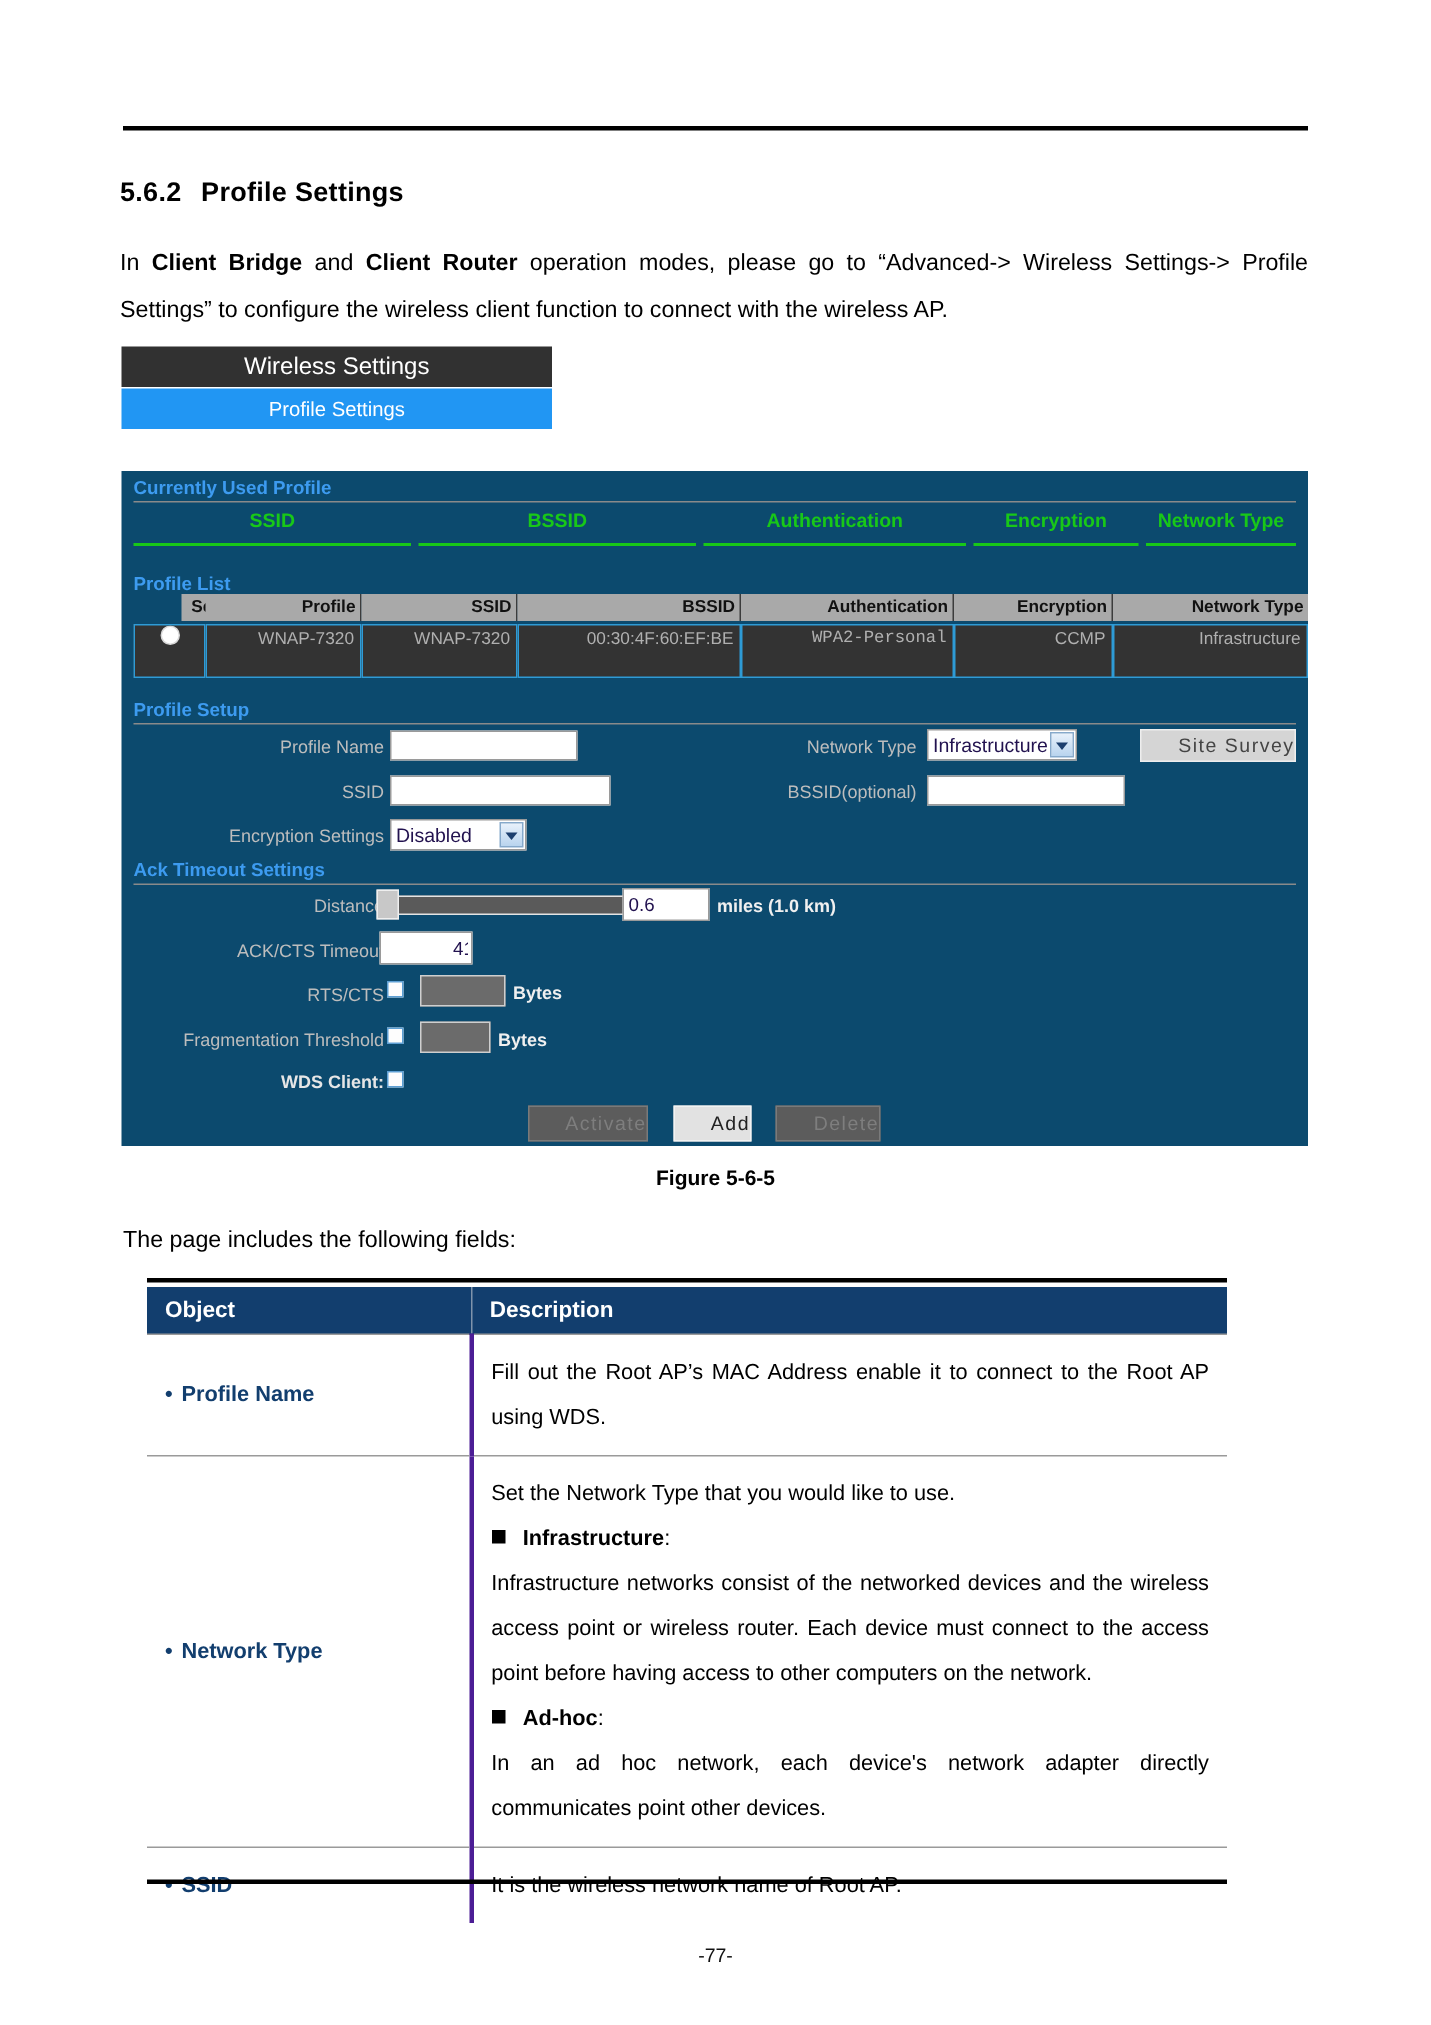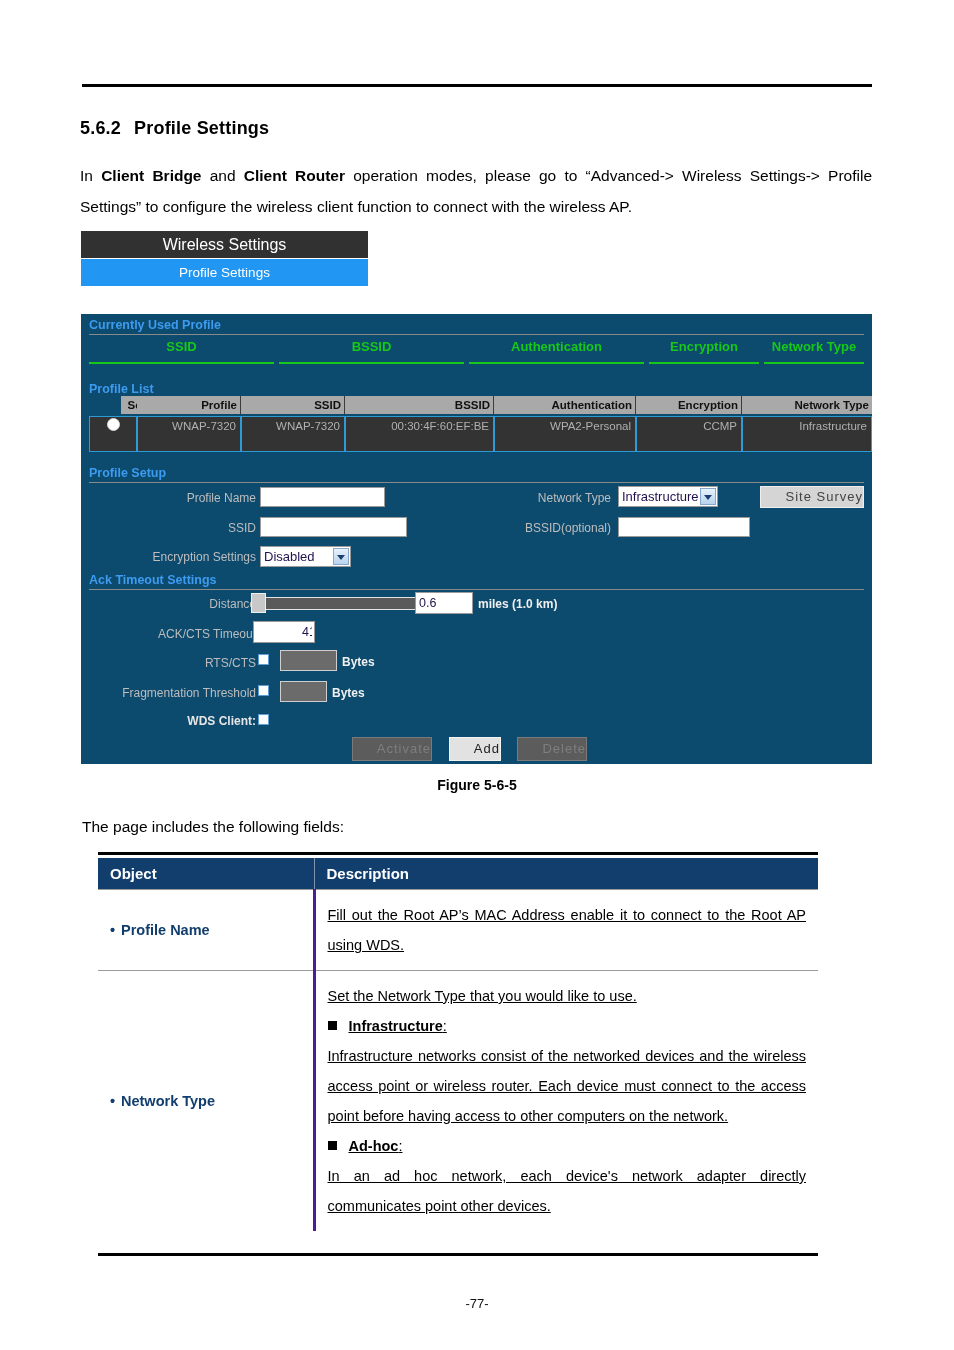--- a/index.html
+++ b/index.html
@@ -329,21 +329,21 @@
   .desc-table thead th:last-child { border-right: none; }
   .desc-table col.c1 { width: 216px; }
   .desc-table col.c2 { width: 504px; }
   .desc-table tbody td {
     border-top: 1px solid #9a9a9a;
     border-right: 3px solid #4c1d95;
     vertical-align: middle;
     padding: 10px 12px 10px 12px;
     line-height: 30px;
   }
-  .desc-table tbody td:last-child { border-right: none; text-decoration: underline; }
+  .desc-table tbody td:last-child { border-right: none; }
   .obj-cell {
     color: #123e6e;
     font-weight: bold;
     white-space: nowrap;
   }
   .obj-cell .bullet {
     display: inline-block;
     width: 11px;
     color: #123e6e;
   }
@@ -415,21 +415,21 @@
     <div class="hcell" style="left:405px; width:142px;">Authentication</div>
     <div class="hcell" style="left:547px; width:106px;">Encryption</div>
     <div class="hcell" style="left:653px; width:130px; border-right:none;">Network Type</div>
 
     <div class="dcell first" style="left:0px;   width:48px;">
       <span class="radio-dot"></span>
     </div>
     <div class="dcell" style="left:48px;  width:104px;">WNAP-7320</div>
     <div class="dcell" style="left:152px; width:104px;">WNAP-7320</div>
     <div class="dcell" style="left:256px; width:149px;">00:30:4F:60:EF:BE</div>
-    <div class="dcell" style="left:405px; width:142px;">WPA2-Personal</div>
+    <div class="dcell" style="left:405px; width:142px;font-family:Liberation Mono, monospace;">WPA2-Personal</div>
     <div class="dcell" style="left:547px; width:106px;">CCMP</div>
     <div class="dcell" style="left:653px; width:130px;">Infrastructure</div>
   </div>
 
   <div class="sect-title" style="top:152px;">Profile Setup</div>
   <div class="sect-rule" style="top:168px;"></div>
 
   <div class="f-label" style="left:20px;  top:177px; width:155px;">Profile Name</div>
   <input class="txt-input" style="left: 179px; top: 173px; width: 125px;" value="">
 
@@ -516,17 +516,25 @@
         <p>
           <span class="sq"></span><span class="term">Infrastructure</span><span>:</span>
         </p>
         <p>Infrastructure networks consist of the networked devices and the wireless access point or wireless router. Each device must connect to the access point before having access to other computers on the network.</p>
         <p>
           <span class="sq"></span><span class="term">Ad-hoc</span><span>:</span>
         </p>
         <p>In an ad hoc network, each device's network adapter directly communicates point other devices.</p>
       </td>
     </tr>
+    <tr>
+      <td class="obj-cell">
+        <span class="bullet">•</span><span>SSID</span>
+      </td>
+      <td class="desc-cell">
+        <p>It is the wireless network name of Root AP.</p>
+      </td>
+    </tr>
   </tbody>
 </table>
 <div class="tbl-bottom-border"></div>
 
 <div class="page-number">-77-</div>
 
 </body></html>

